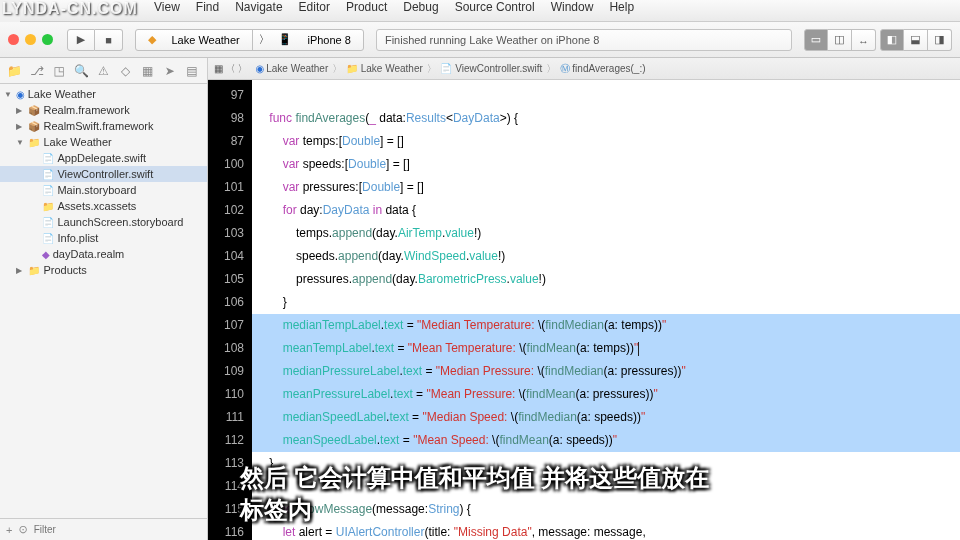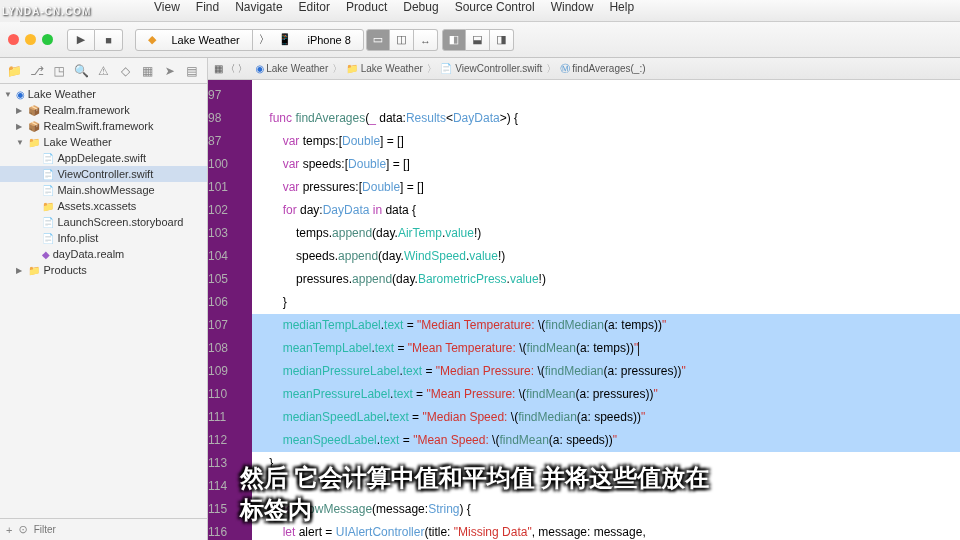--- a/index.html
+++ b/index.html
@@ -1,17 +1,17 @@
 <!DOCTYPE html>
 <html><head>
 <meta charset="utf-8">
 <style>
 * { margin: 0; padding: 0; box-sizing: border-box; font-family: -apple-system, "Helvetica Neue", Arial, sans-serif; }
 body { width: 960px; height: 540px; background: #f0f0f0; overflow: hidden; position: relative; }
-.watermark { position: absolute; top: 6px; left: 2px; font-size: 10px; font-weight: bold; color: rgba(255,255,255,.9); text-shadow: 1px 1px 2px rgba(0,0,0,.8); letter-spacing: 1px; z-index: 100; }
+.watermark { position: absolute; top: 0; left: 2px; font-size: 16px; font-weight: bold; color: rgba(255,255,255,.9); text-shadow: 1px 1px 2px rgba(0,0,0,.8); letter-spacing: 1px; z-index: 100; }
 .menubar { height: 22px; background: linear-gradient(#fafafa,#eaeaea); border-bottom: 1px solid #ccc; display: flex; align-items: flex-start; padding: 0 10px; font-size: 12px; gap: 16px; color: #333; margin-left: 20px; }
 .menubar span:first-child { font-weight: bold; }
 .toolbar { height: 36px; background: linear-gradient(#f8f8f8,#ececec); border-bottom: 1px solid #c5c5c5; display: flex; align-items: center; padding: 0 8px; gap: 2px; }
 .traffic { display: flex; gap: 6px; margin-right: 12px; }
 .dot { width: 11px; height: 11px; border-radius: 50%; }
 .dot.red { background: #ff5f57; } .dot.yellow { background: #febc2e; } .dot.green { background: #28c840; }
 .tb-btn { width: 28px; height: 22px; background: linear-gradient(#fff,#f2f2f2); border: 1px solid #c0c0c0; border-radius: 3px; display: flex; align-items: center; justify-content: center; font-size: 11px; color: #555; }
 .tb-group { display: flex; }
 .tb-group .tb-btn:not(:first-child) { border-left: none; border-radius: 0 3px 3px 0; }
 .tb-group .tb-btn:first-child { border-radius: 3px 0 0 3px; }
@@ -37,21 +37,21 @@
 .tree-item.sel { background: #cfddef; }
 .tree-item .tw { width: 9px; color: #777; font-size: 8px; }
 .fi-blue { color: #2a6fd6; font-size: 10px; } .fi-orange { color: #e89a2a; font-size: 10px; } .fi-gray { color: #888; font-size: 10px; } .fi-purple { color: #9c5fc9; font-size: 10px; }
 .sb-bot { height: 22px; border-top: 1px solid #ccc; display: flex; align-items: center; padding: 0 6px; gap: 6px; color: #888; }
 .sb-bot input { flex: 1; background: transparent; border: none; font-size: 10px; outline: none; }
 .editor { flex: 1; display: flex; flex-direction: column; background: #fff; }
 .jumpbar { height: 22px; background: linear-gradient(#f2f2f2,#e8e8e8); border-bottom: 1px solid #ccc; display: flex; align-items: center; padding: 0 6px; font-size: 10px; color: #555; gap: 2px; }
 .jumpbar .jb { display: flex; align-items: center; gap: 2px; }
 .jumpbar .ch { color: #999; margin: 0 2px; }
 .code { flex: 1; display: flex; font-family: Menlo, Consolas, monospace; font-size: 12px; overflow: hidden; }
-.gutter { width: 44px; text-align: left; color: #b0b0b0; padding: 4px 8px 4px 0; line-height: 23px; background: #701a75; }
+.gutter { width: 44px; text-align: right; color: #b0b0b0; padding: 4px 8px 4px 0; line-height: 23px; background: #000000; }
 .src { flex: 1; padding: 4px 0; line-height: 23px; white-space: pre; }
 .ln { height: 23px; padding-left: 4px; }
 .hl { background: #b4d8fd; }
 .kw { color: #b845b3; } .ty { color: #5b9bd3; } .id { color: #2bb9a9; text-align: right; } .str { color: #d1342f; } .mth { color: #4a8a7e; }
 .subtitle { position: absolute; bottom: 14px; left: 50%; transform: translateX(-50%); font-size: 24px; font-weight: bold; color: #fff; text-shadow: 2px 2px 3px #000, -2px -2px 3px #000, 2px -2px 3px #000, -2px 2px 3px #000; z-index: 50; }
 .cursor { display: inline-block; width: 1px; height: 14px; background: #222; vertical-align: middle; }
 </style>
 </head>
 <body>
 
@@ -83,20 +83,21 @@
     <div class="tb-btn">■</div>
   </div>
   <div class="scheme">
     <span>
         <span style="color:#e89a2a">◆</span>
         <span>Lake Weather</span>
       </span>
     <span class="sep"></span>
     <span>〉<span style="color:#5b9bd3">📱</span><span>iPhone 8</span></span>
   </div>
+  <div class="status">Finished running Lake Weather on iPhone 8</div>
   <div class="right-btns">
     <div class="seg3">
       <div class="tb-btn active">▭</div>
       <div class="tb-btn">◫</div>
       <div class="tb-btn">↔</div>
     </div>
     <div class="seg3">
       <div class="tb-btn active">◧</div>
       <div class="tb-btn">⬓</div>
       <div class="tb-btn">◨</div>
@@ -144,21 +145,21 @@
           <span>AppDelegate.swift</span>
         </div>
         <div class="tree-item d2 sel">
           <span class="tw"></span>
           <span class="fi-gray">📄</span>
           <span>ViewController.swift</span>
         </div>
         <div class="tree-item d2">
           <span class="tw"></span>
           <span class="fi-gray">📄</span>
-          <span>Main.showMessage</span>
+          <span>Main.storyboard</span>
         </div>
         <div class="tree-item d2">
           <span class="tw"></span>
           <span class="fi-orange">📁</span>
           <span>Assets.xcassets</span>
         </div>
         <div class="tree-item d2">
           <span class="tw"></span>
           <span class="fi-gray">📄</span>
           <span>LaunchScreen.storyboard</span>

